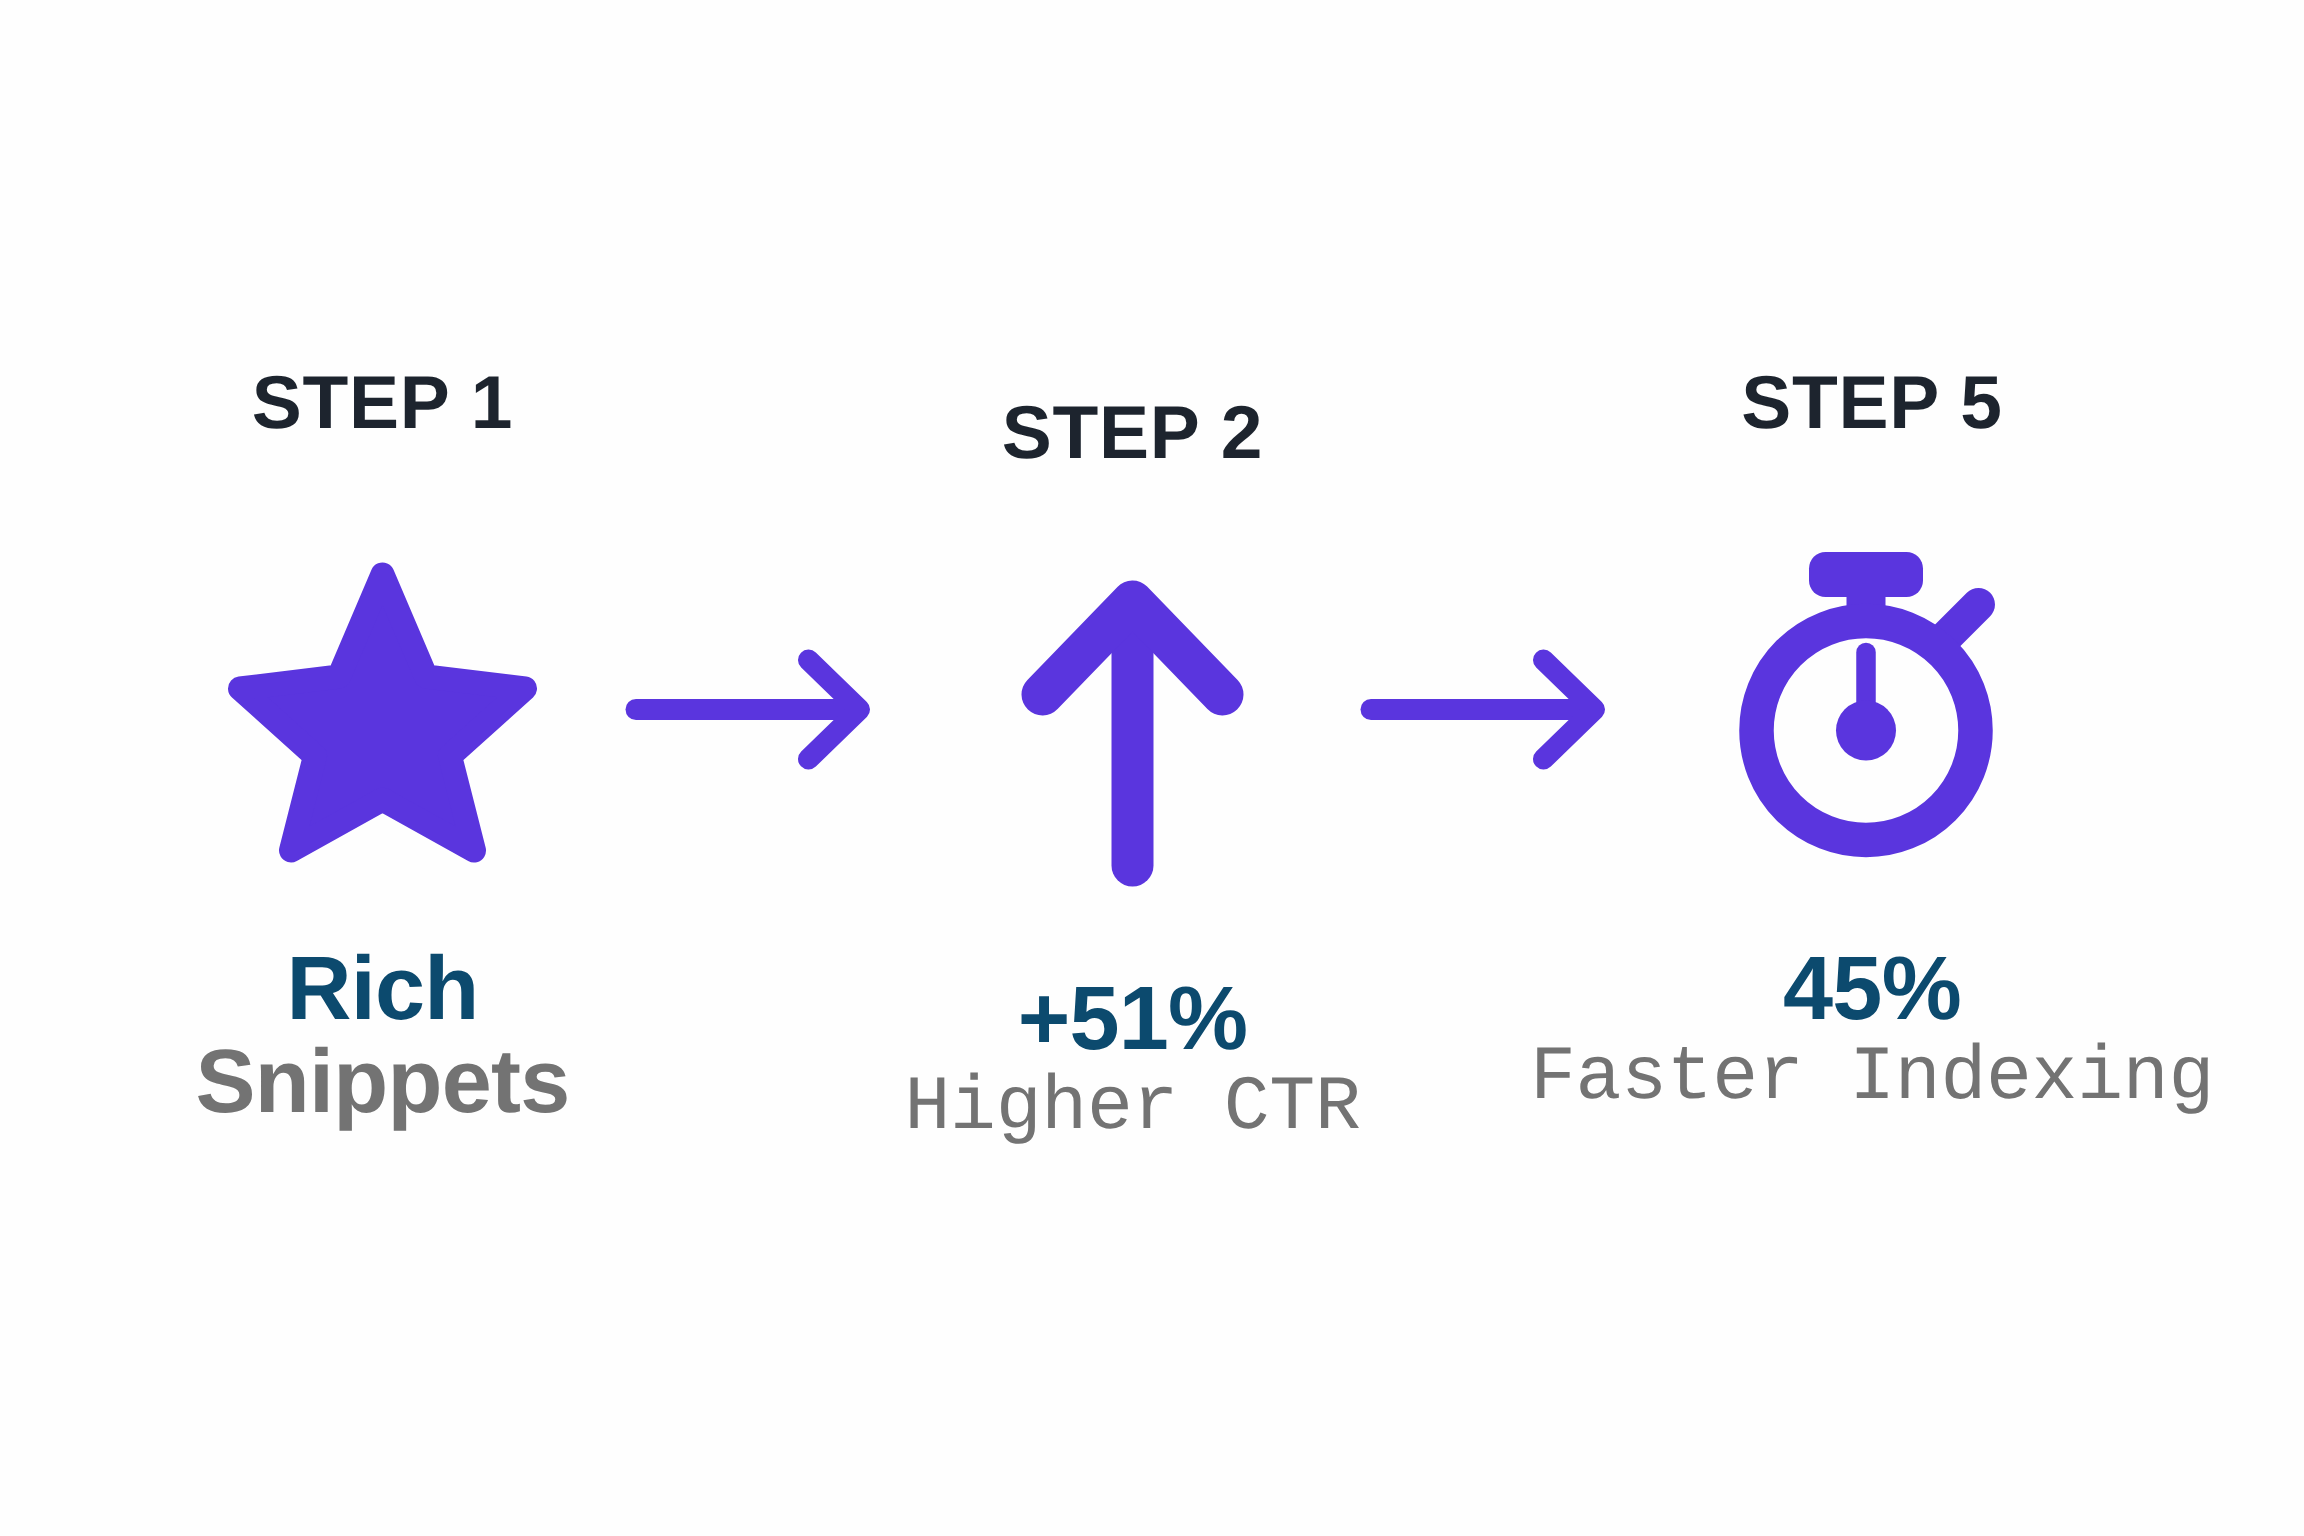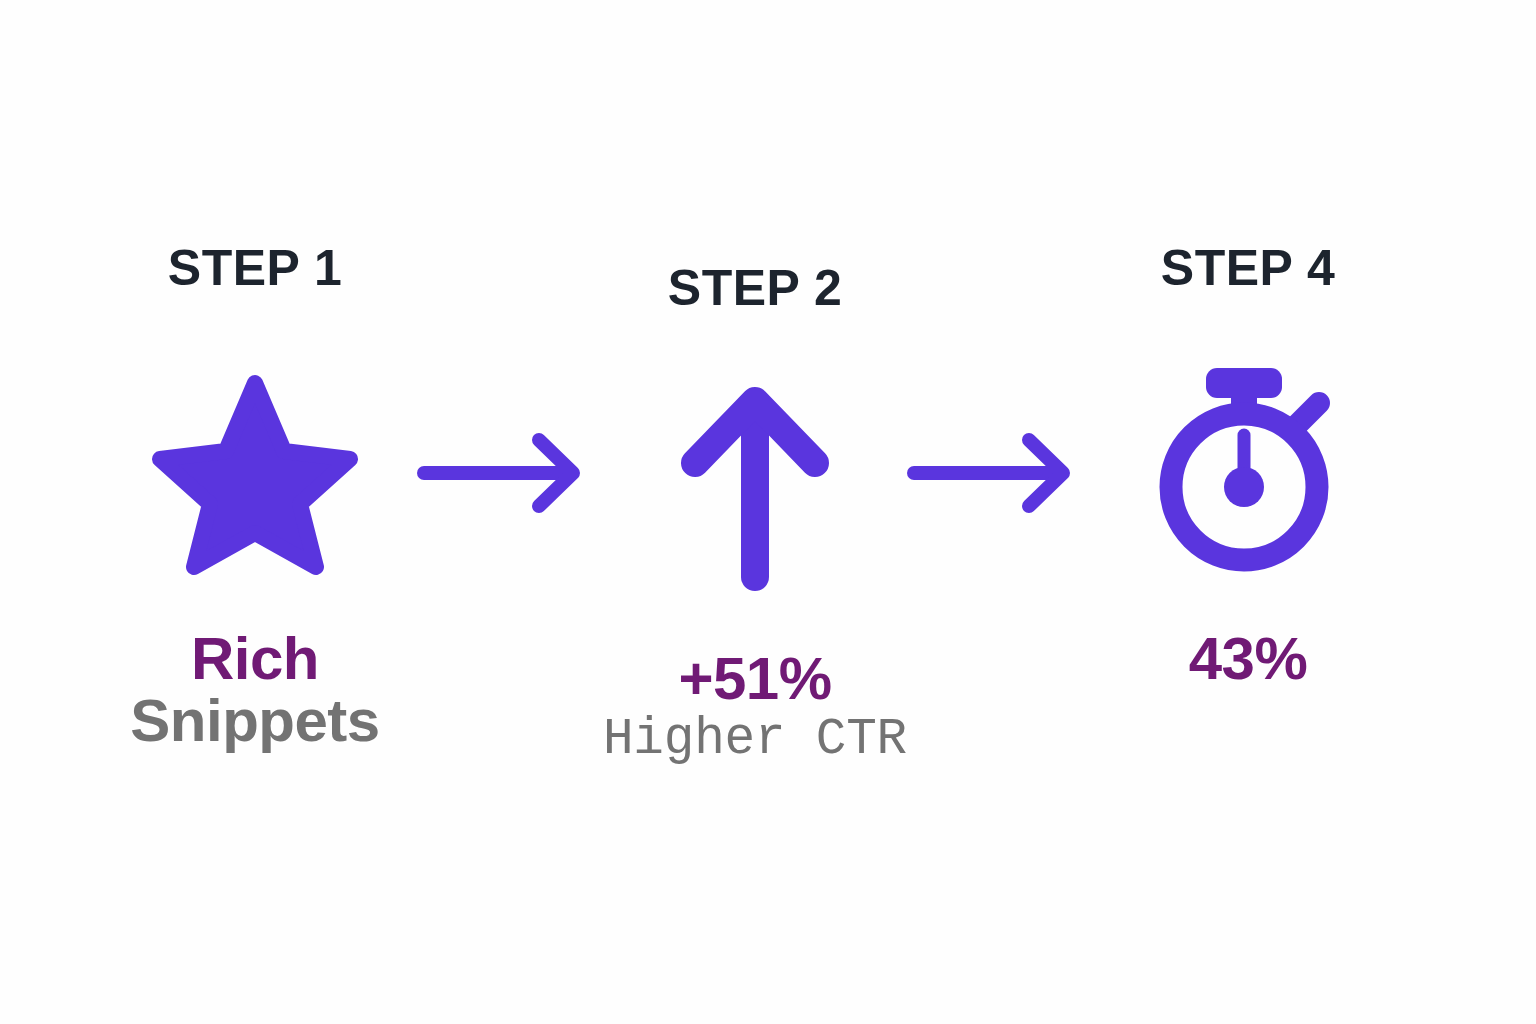--- a/index.html
+++ b/index.html
@@ -56,21 +56,21 @@
   .captions {
     margin-top: 46px;
     display: flex;
     flex-direction: column;
     align-items: center;
   }
 
   .caption-primary {
     font-size: 60px;
     font-weight: bold;
-    color: #701a75;
+    color: #0c4a6e;
     line-height: 1.03;
     white-space: nowrap;
     letter-spacing: -0.5px;
   }
   .caption-secondary {
     font-size: 60px;
     font-weight: bold;
     color: #737373;
     line-height: 1.03;
     white-space: nowrap;
@@ -154,21 +154,21 @@
       <svg width="190" height="90" viewBox="0 0 190 90" aria-hidden="true">
         <g fill="none" stroke="#5a35de" stroke-width="14" stroke-linecap="round" stroke-linejoin="round">
           <line x1="9" y1="45" x2="155" y2="45"></line>
           <polyline points="124,12 158,45 124,78"></polyline>
         </g>
       </svg>
     </span>
   </div>
 
   <div class="step step-3">
-    <div class="step-label">STEP 4</div>
+    <div class="step-label">STEP 5</div>
 
     <div class="icon-wrap">
       <span>
         <svg width="185" height="210" viewBox="0 0 185 210" aria-hidden="true">
 
           <line x1="142" y1="62" x2="163" y2="41" stroke="#5a35de" stroke-width="22" stroke-linecap="round"></line>
 
           <line x1="88" y1="18" x2="88" y2="52" stroke="#5a35de" stroke-width="26" stroke-linecap="butt"></line>
 
           <rect x="50" y="6" width="76" height="30" rx="11" fill="#5a35de"></rect>
@@ -176,17 +176,18 @@
           <circle cx="88" cy="125" r="73" fill="none" stroke="#5a35de" stroke-width="23"></circle>
 
           <line x1="88" y1="73" x2="88" y2="120" stroke="#5a35de" stroke-width="13" stroke-linecap="round"></line>
 
           <circle cx="88" cy="125" r="20" fill="#5a35de"></circle>
         </svg>
       </span>
     </div>
 
     <div class="captions">
-      <div class="caption-primary">43%</div>
+      <div class="caption-primary">45%</div>
+      <div class="caption-secondary light">Faster Indexing</div>
     </div>
   </div>
 
 </div>
 
 </body></html>

